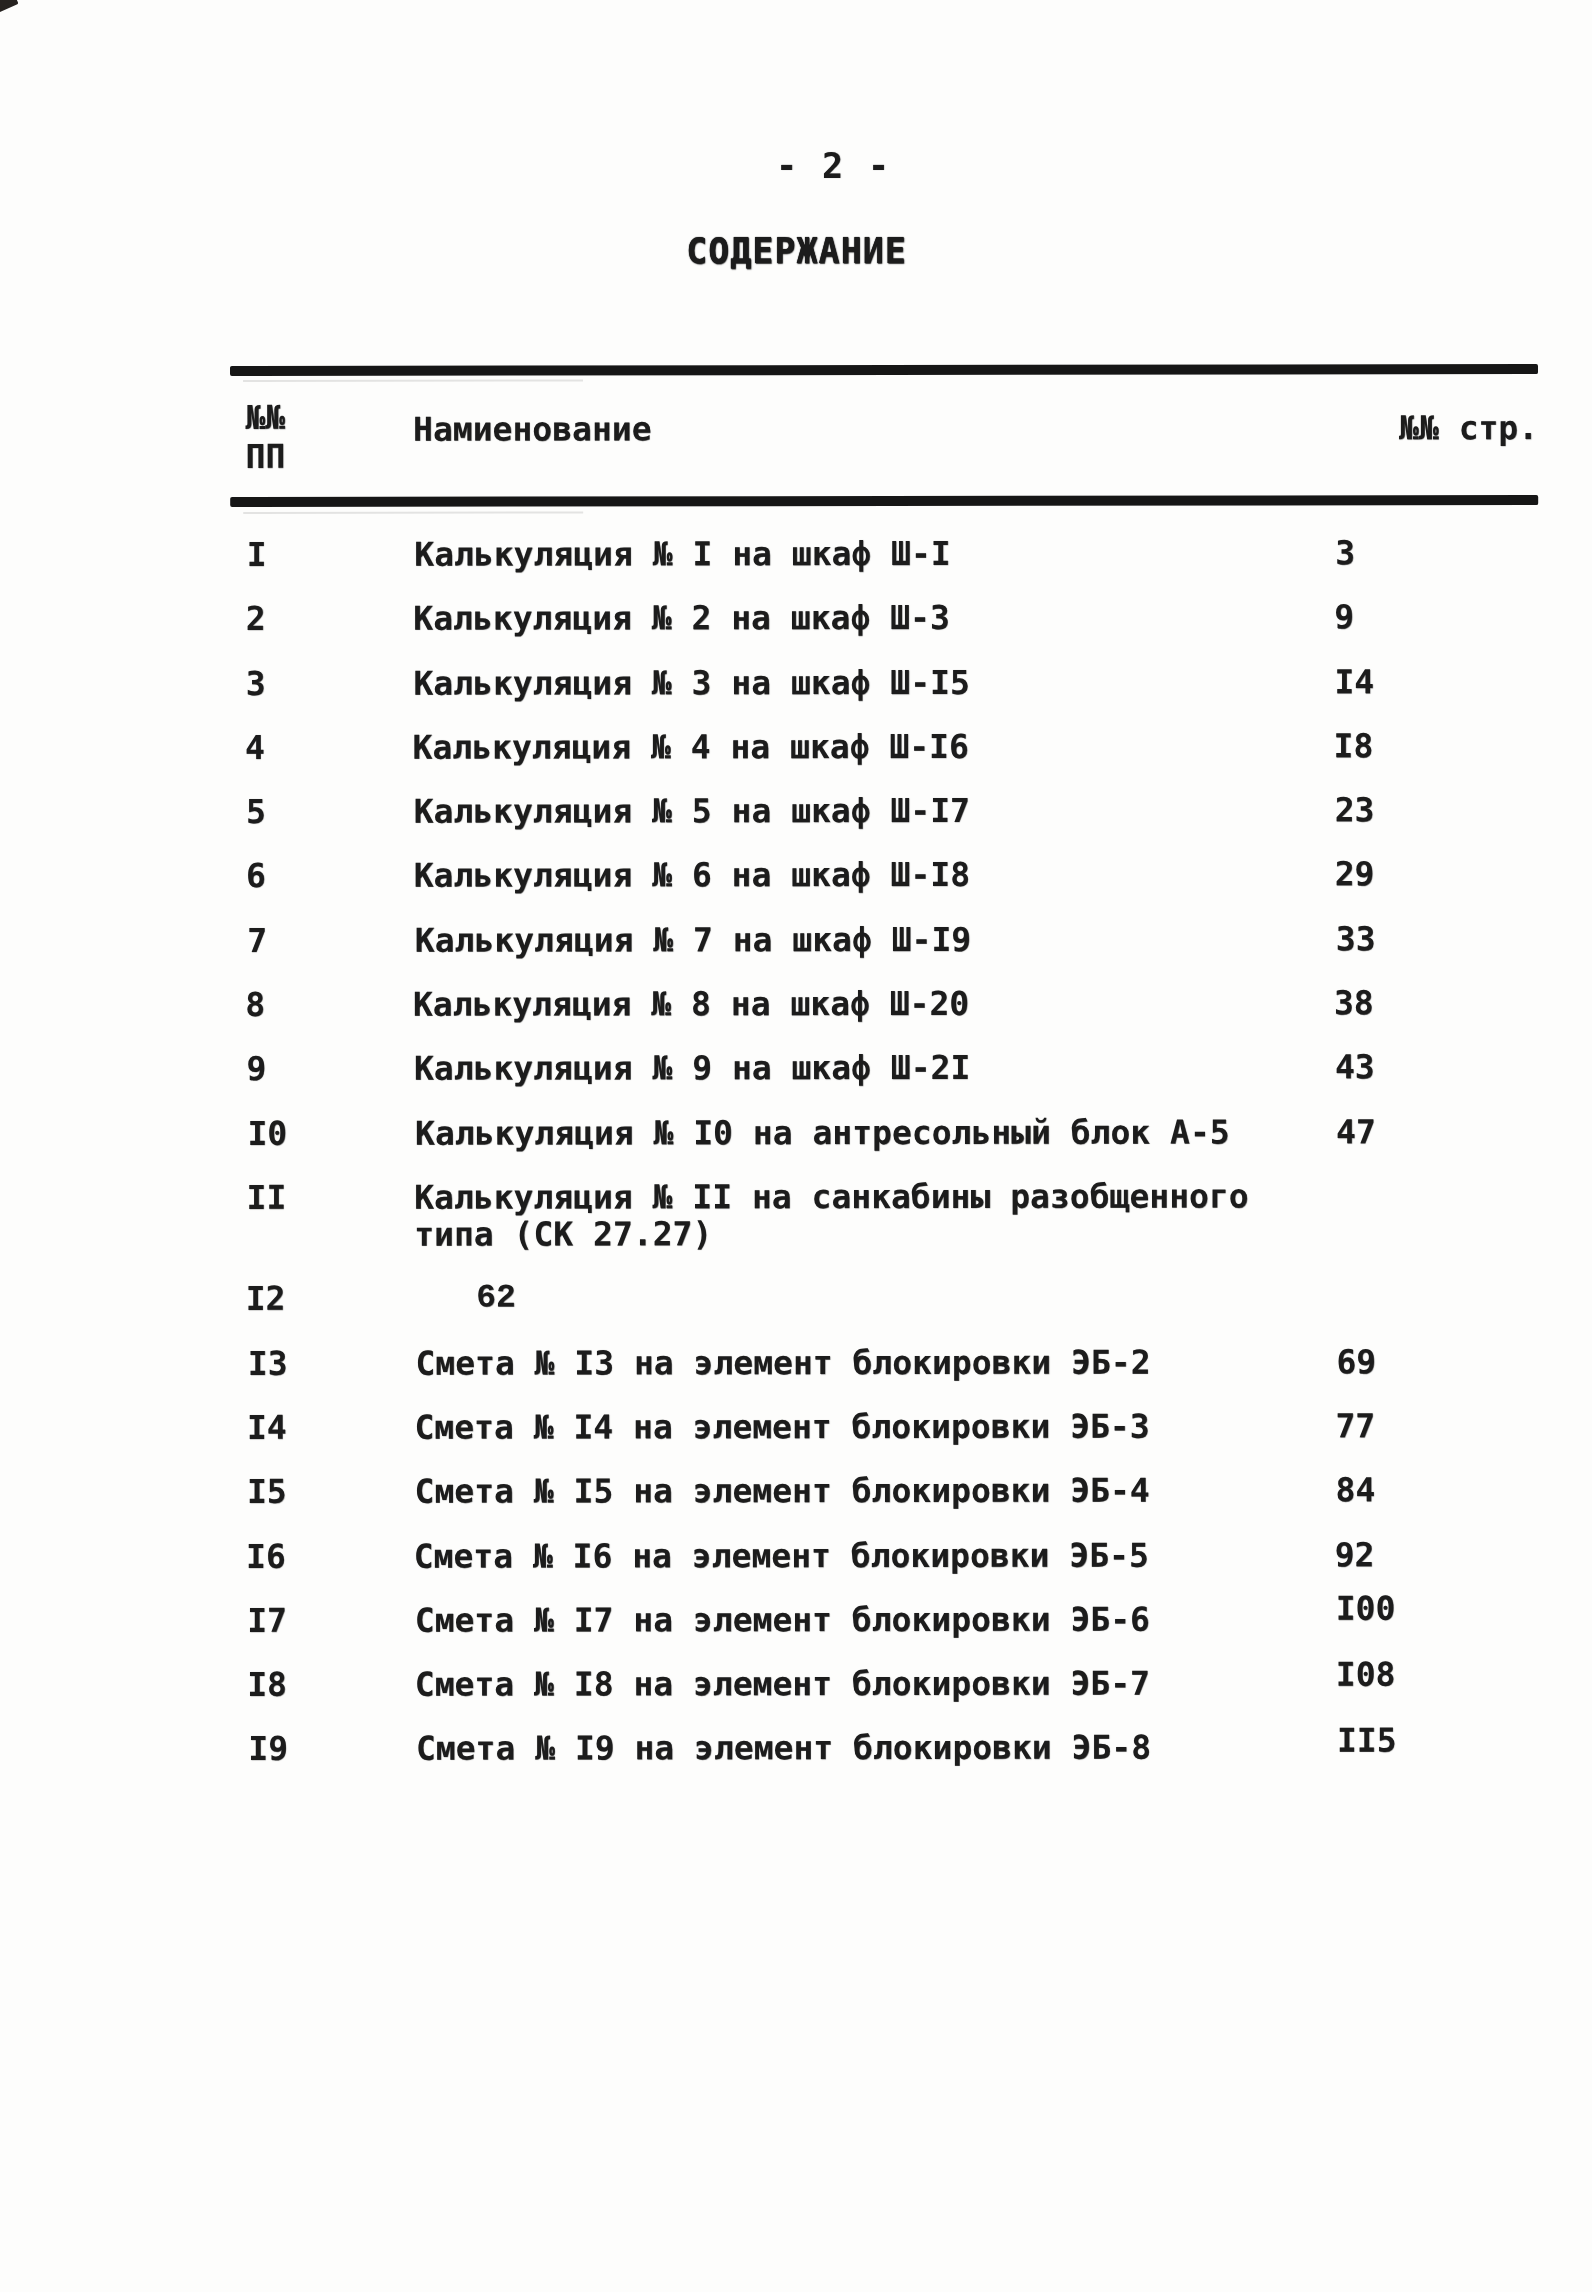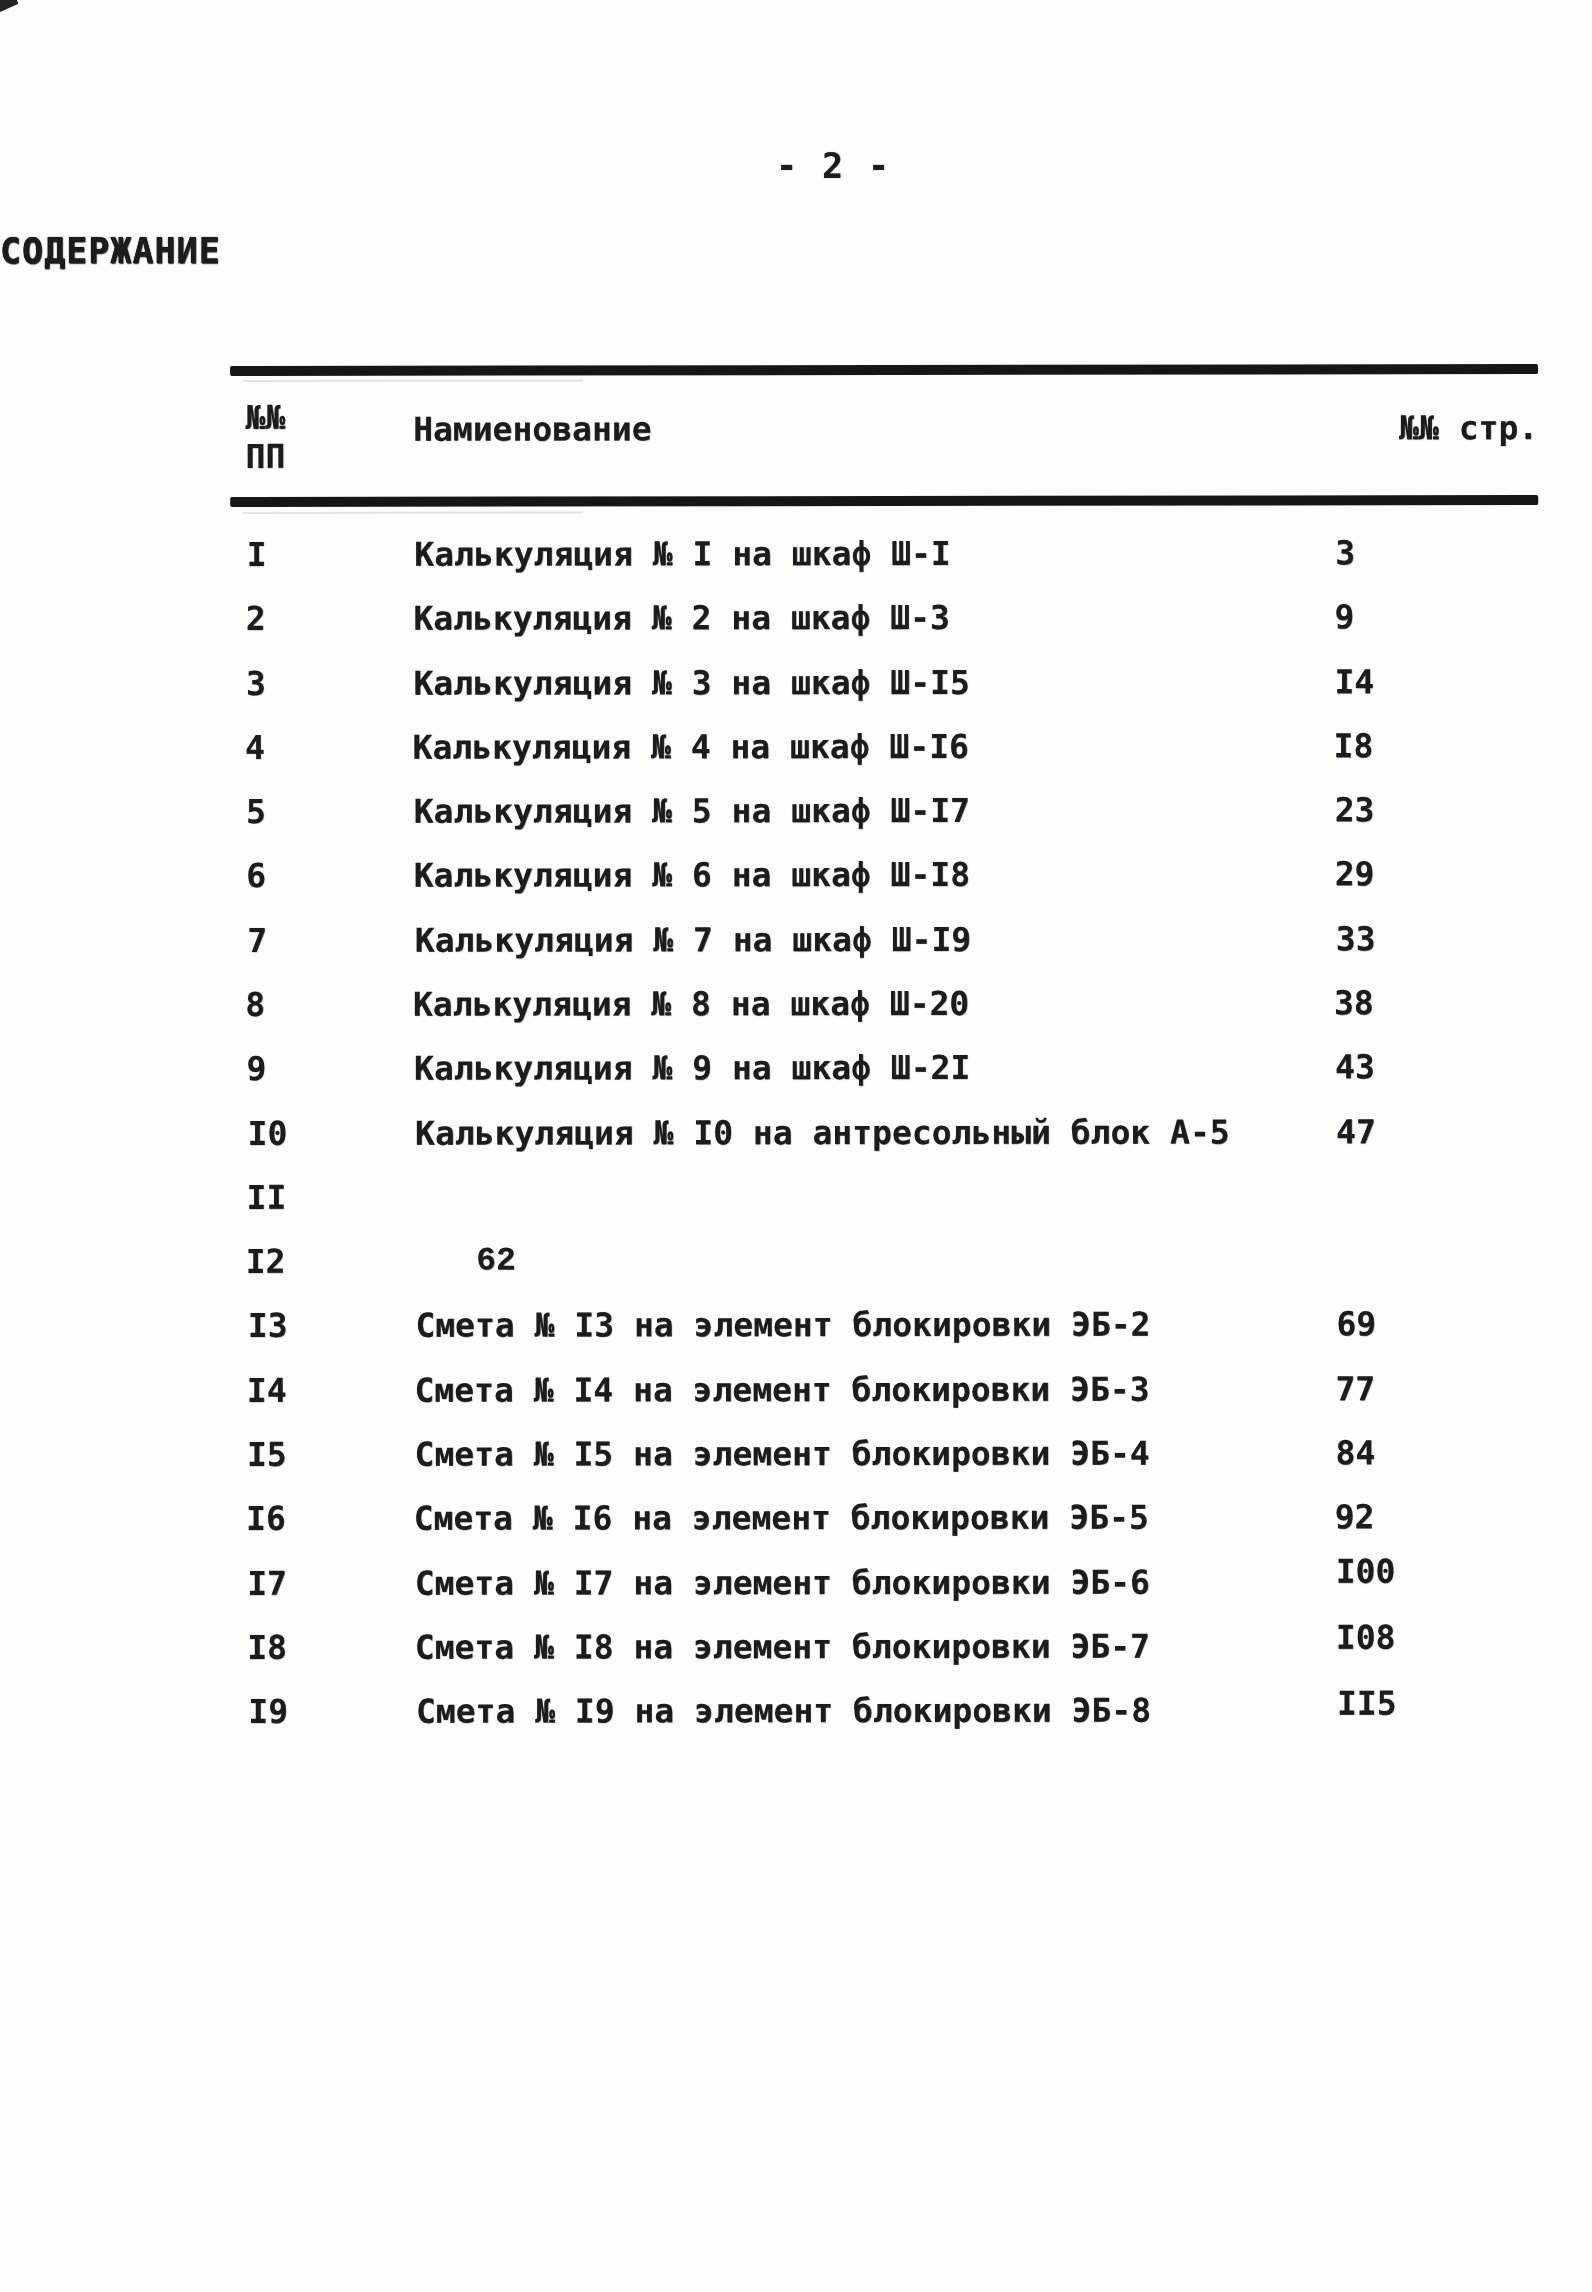--- a/index.html
+++ b/index.html
@@ -40,21 +40,21 @@
     text-align: center;
     font-size: 35px;
     letter-spacing: 1.9px;
     transform: translateX(37px);
   }
   .doc-title {
     position: absolute;
     top: 231px;
     left: 0;
     width: 100%;
-    text-align: left;
+    text-align: center;
     font-size: 35px;
     letter-spacing: 1px;
     text-shadow: 0.6px 0.6px 1.2px rgba(5,5,5,0.8), 0 0 1px #000;
   }
   .toc {
     position: absolute;
     left: 231px;
     top: 365px;
     width: 1308px;
     transform: rotate(-0.08deg);
@@ -174,20 +174,22 @@
           <div class="cell-name">Калькуляция № 9 на шкаф Ш-2I</div>
           <div class="cell-page">43</div>
         </div>
         <div class="toc-row">
           <div class="cell-num">I0</div>
           <div class="cell-name">Калькуляция № I0 на антресольный блок А-5</div>
           <div class="cell-page">47</div>
         </div>
         <div class="toc-row">
           <div class="cell-num">II</div>
+          <div class="cell-name">Калькуляция № II на санкабины разобщенного
+типа (СК 27.27)</div>
         </div>
         <div class="toc-row">
           <div class="cell-num">I2</div>
           <div class="cell-page">62</div>
         </div>
         <div class="toc-row">
           <div class="cell-num">I3</div>
           <div class="cell-name">Смета № I3 на элемент блокировки ЭБ-2</div>
           <div class="cell-page">69</div>
         </div>

